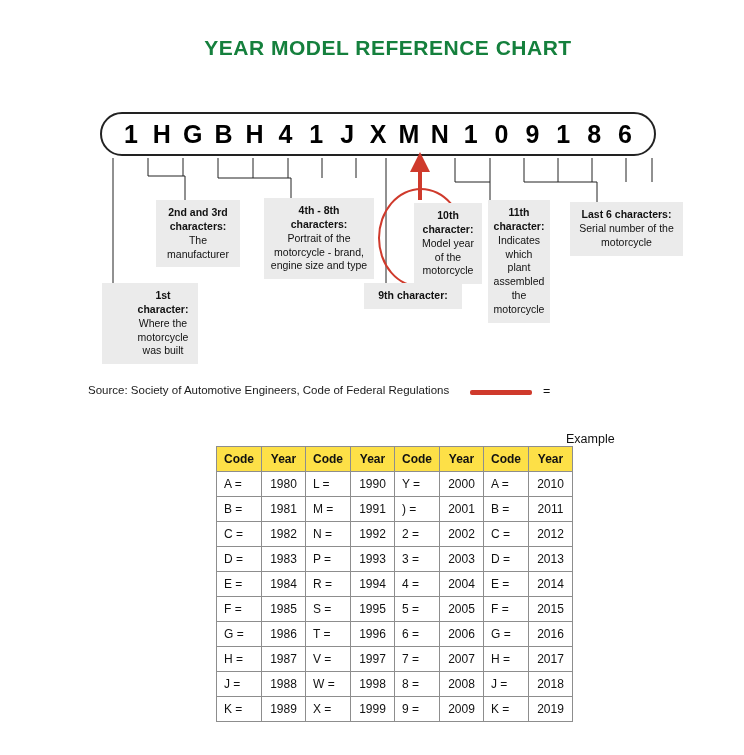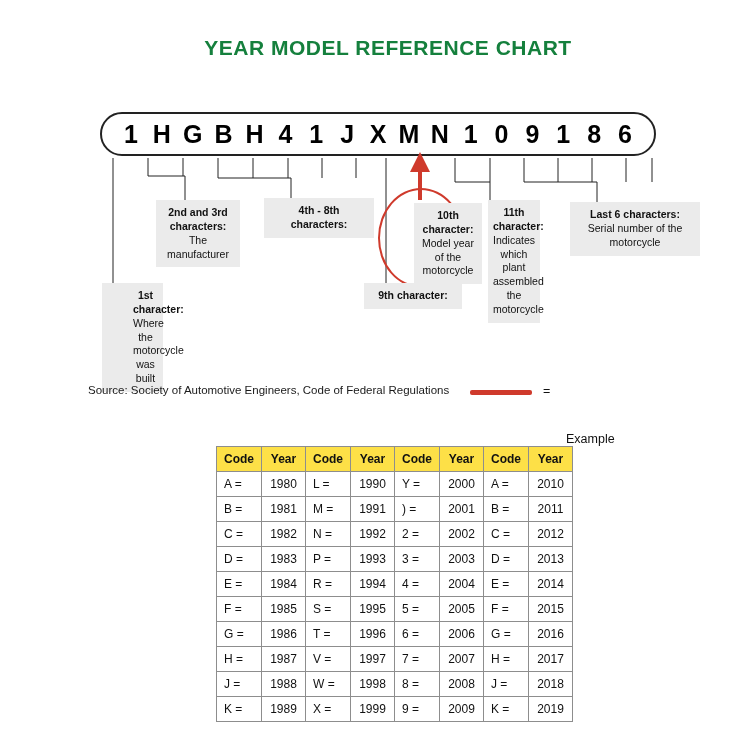--- a/index.html
+++ b/index.html
@@ -60,27 +60,27 @@
     color: #111;
     font-size: 10.5px;
     line-height: 1.32;
     text-align: center;
     padding: 5px 4px;
     border: 1px solid #ebebeb;
     margin-left: 28px;
   }
   .callout b { font-weight: bold; }
 
-  #c-1st   { left: 74px;  top: 283px; width: 61px; padding-left: 30px; }
+  #c-1st   { left: 74px;  top: 283px; width: 96px; padding-left: 30px; }
   #c-23    { left: 128px; top: 200px; width: 84px; }
   #c-48    { left: 236px; top: 198px; width: 110px; }
   #c-9th   { left: 336px; top: 283px; width: 98px; }
   #c-10th  { left: 386px; top: 203px; width: 68px; }
-  #c-11th  { left: 460px; top: 200px; width: 52px; }
-  #c-last6 { left: 542px; top: 202px; width: 130px; }
+  #c-11th  { left: 460px; top: 200px; width: 62px; }
+  #c-last6 { left: 542px; top: 202px; width: 113px; }
 
   
   #ellipse-10th {
     position: absolute;
     left: 378px; top: 188px;
     width: 86px; height: 100px;
     border: 2.5px solid #cf3a2c;
     border-radius: 50%;
     background: transparent;
   }
@@ -200,20 +200,21 @@
     <span>Where the motorcycle was built</span>
   </div>
 
   <div class="callout" id="c-23">
     <b>2nd and 3rd characters:</b><br>
     <span>The manufacturer</span>
   </div>
 
   <div class="callout" id="c-48">
     <b>4th - 8th characters:</b><br>
+    <span>Portrait of the motorcycle - brand, engine size and type</span>
   </div>
 
   <div class="callout" id="c-9th">
     <b>9th character:</b><br>
   </div>
 
   <div class="callout" id="c-10th">
     <b>10th character:</b><br>
     <span>Model year of the motorcycle</span>
   </div>

